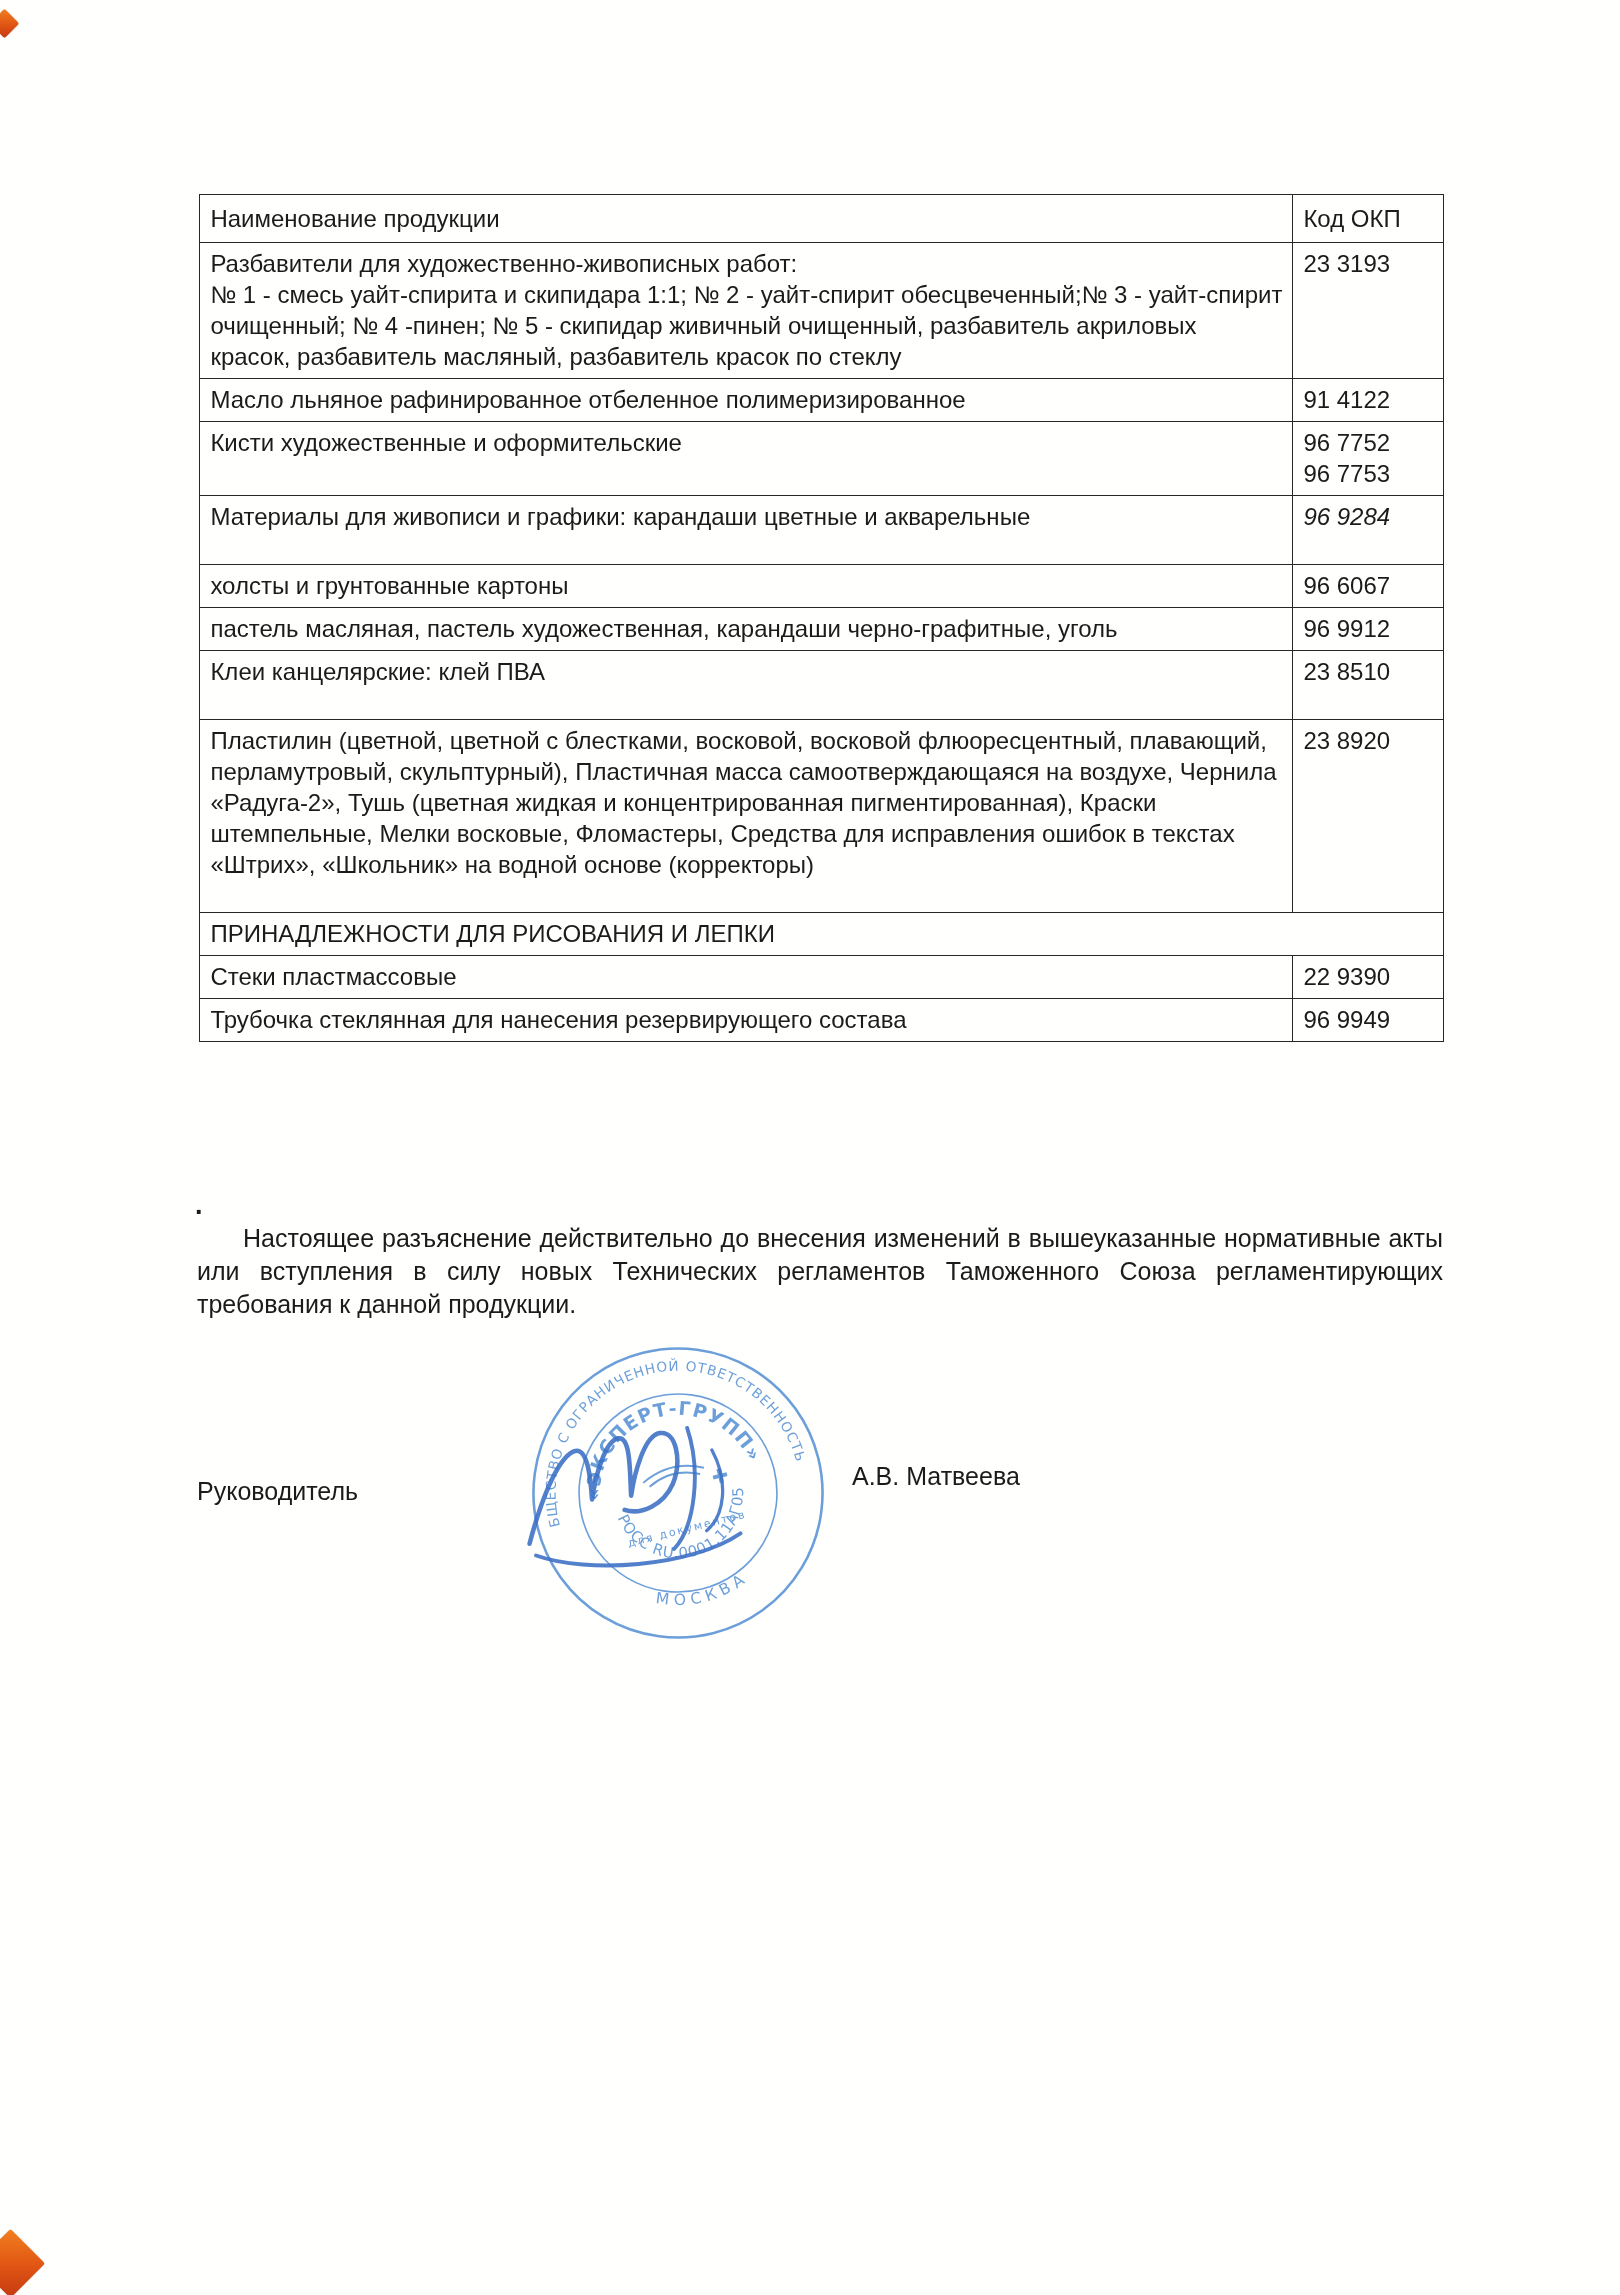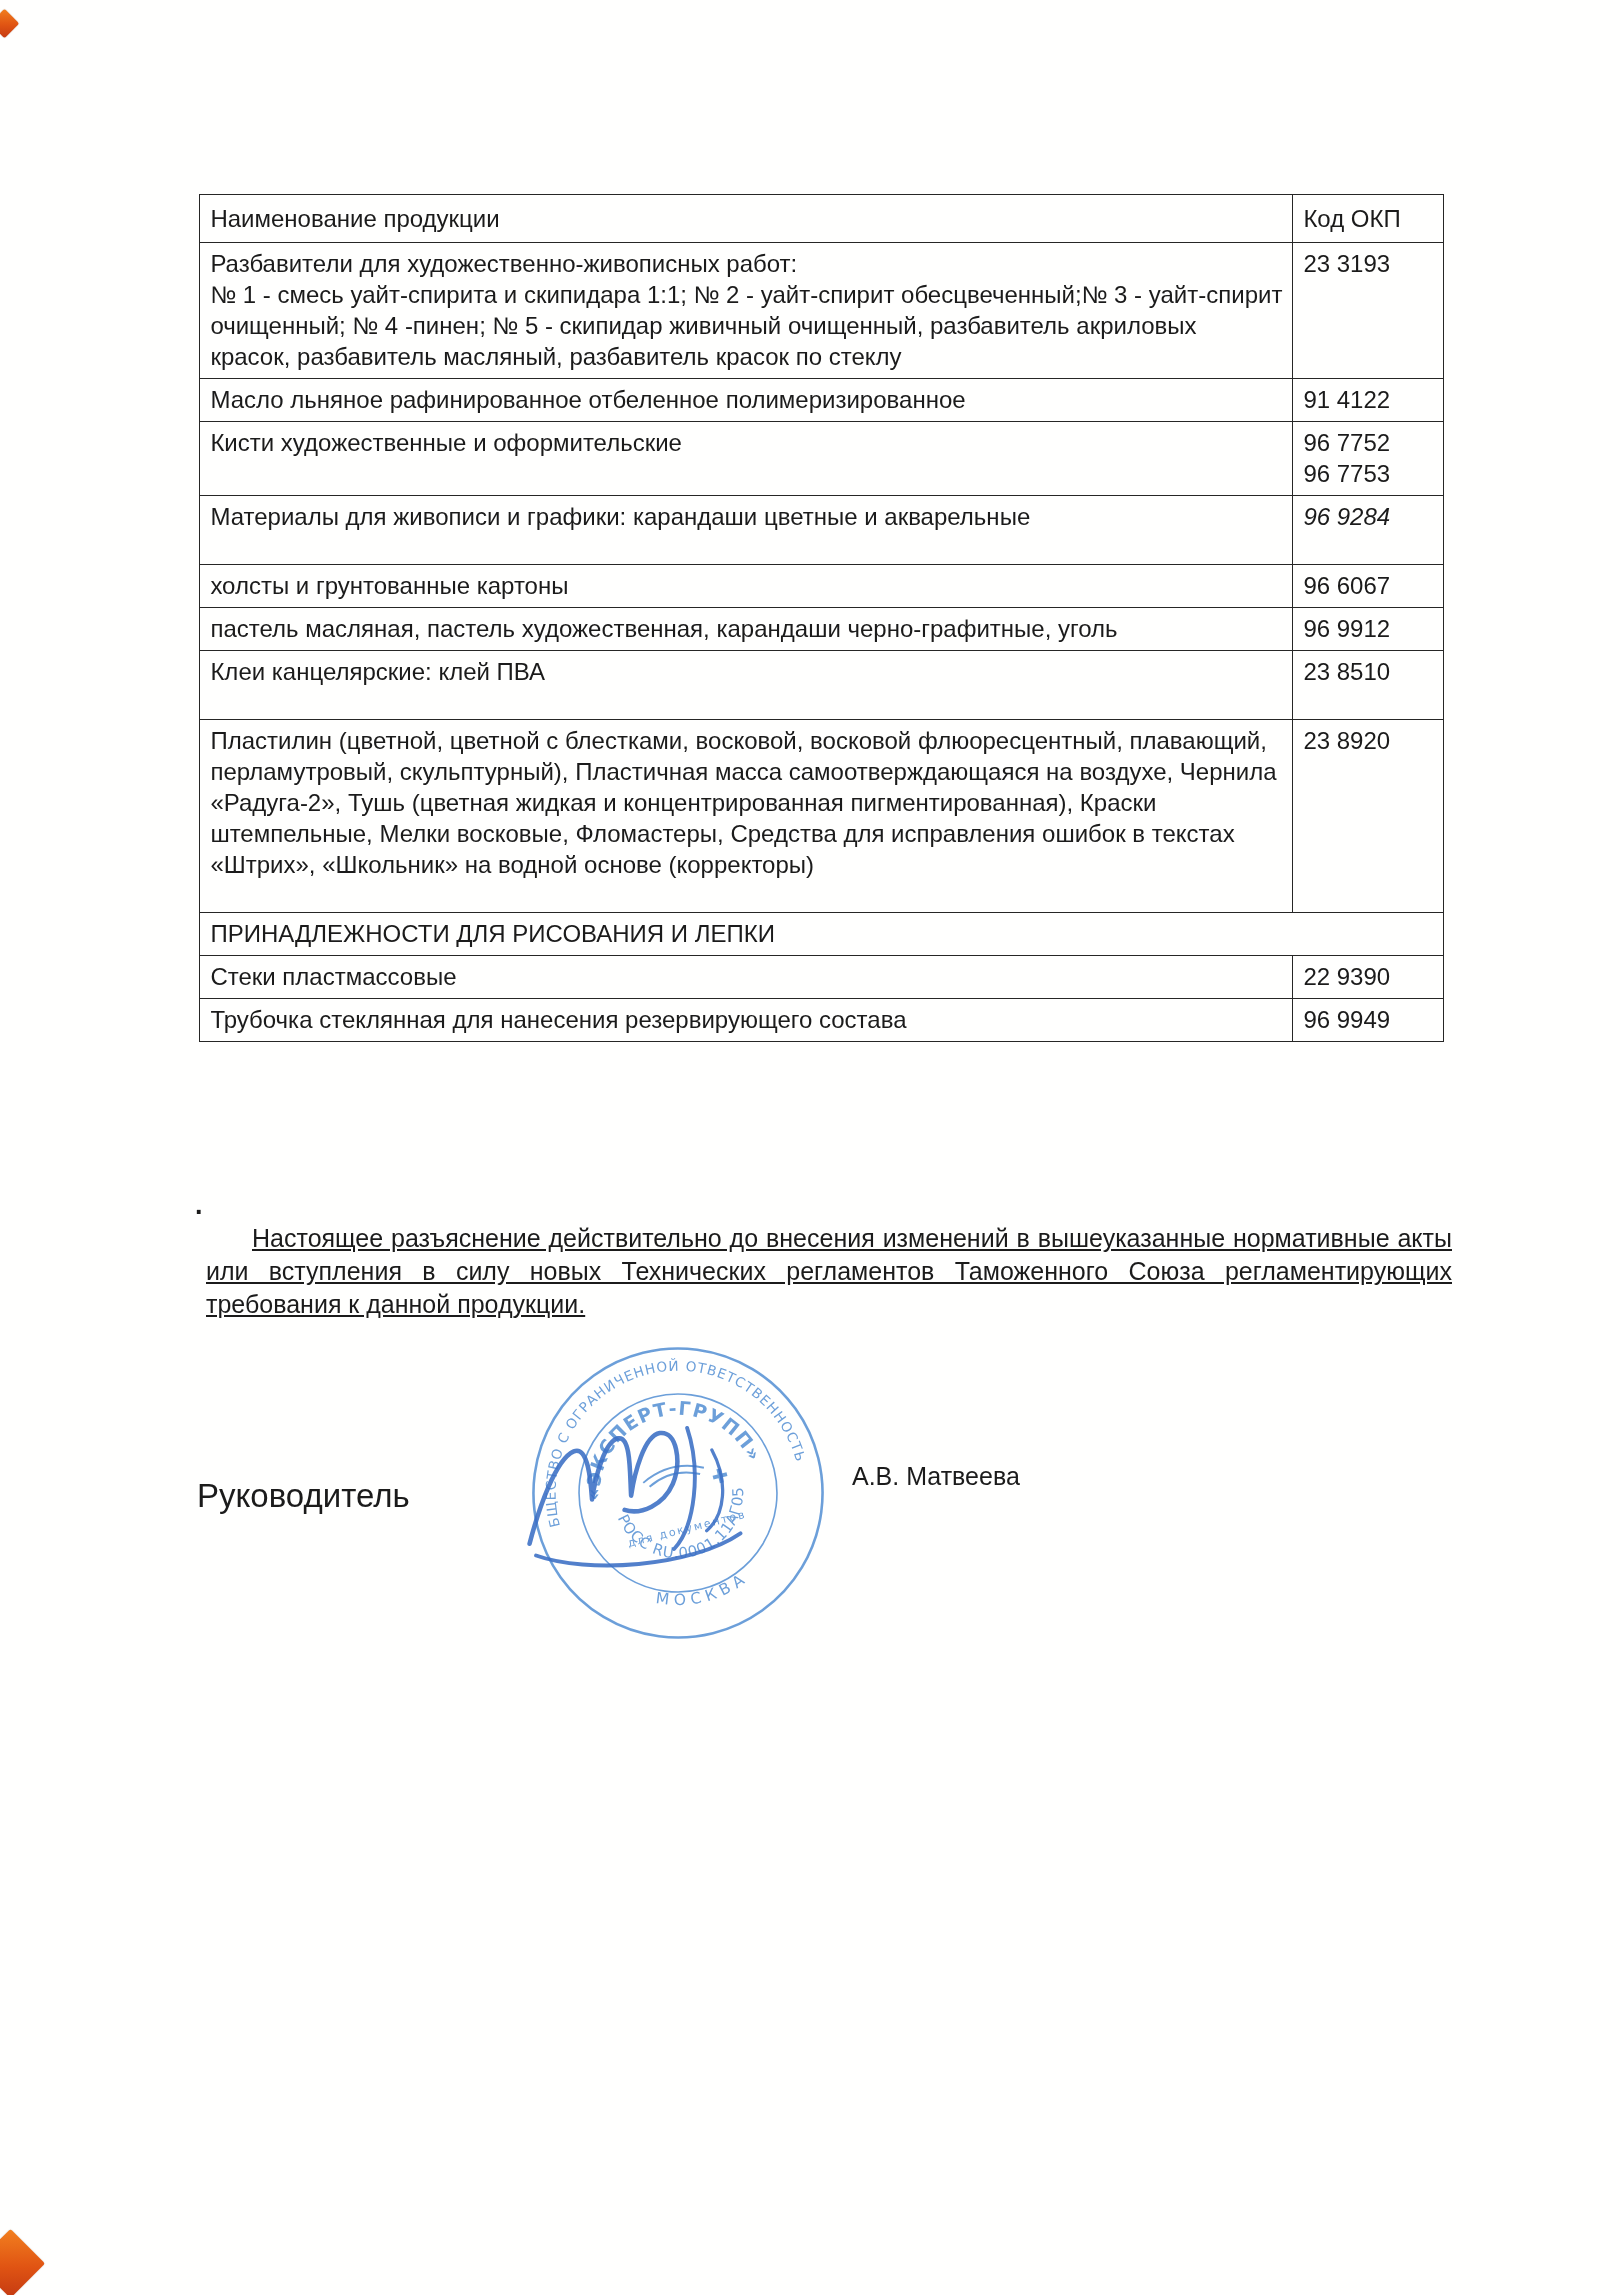--- a/index.html
+++ b/index.html
@@ -30,27 +30,27 @@
   .va-bot { vertical-align:bottom;font-style:italic; }
   .h-2l { height:69px;margin-top:25px; }
   .h-6l { height:193px; }
 
   
   .stray-mark {
     position:absolute; left:195px; top:1190px;
     font-size:27px; font-weight:700;
   }
   .closing-paragraph {
-    position:absolute; left:206px; top:1222px; width:1246px;
-    font-size:25px; line-height:33px; text-align:justify; text-indent:46px;text-decoration:underline;
+    position:absolute; left:197px; top:1222px; width:1246px;
+    font-size:25px; line-height:33px; text-align:justify; text-indent:46px;
   }
 
   
   .role-label {
-    position:absolute; left:197px; top:1477px; font-size:33px;
+    position:absolute; left:197px; top:1477px; font-size:25px;
   }
   .person-name {
     position:absolute; left:852px; top:1462px; font-size:25px;
   }
   .stamp-wrap {
     position:absolute; left:525px; top:1340px; width:306px; height:306px;
   }
   .stamp-wrap svg { width:100%; height:100%; }
 
   

